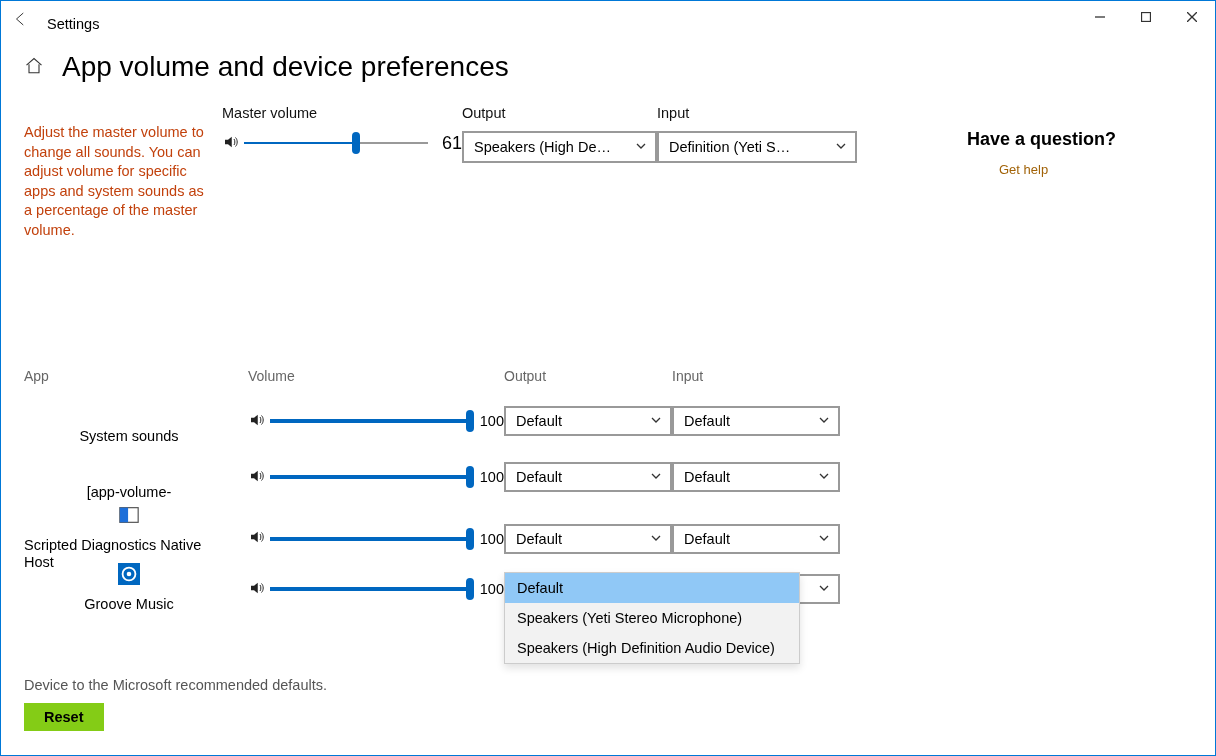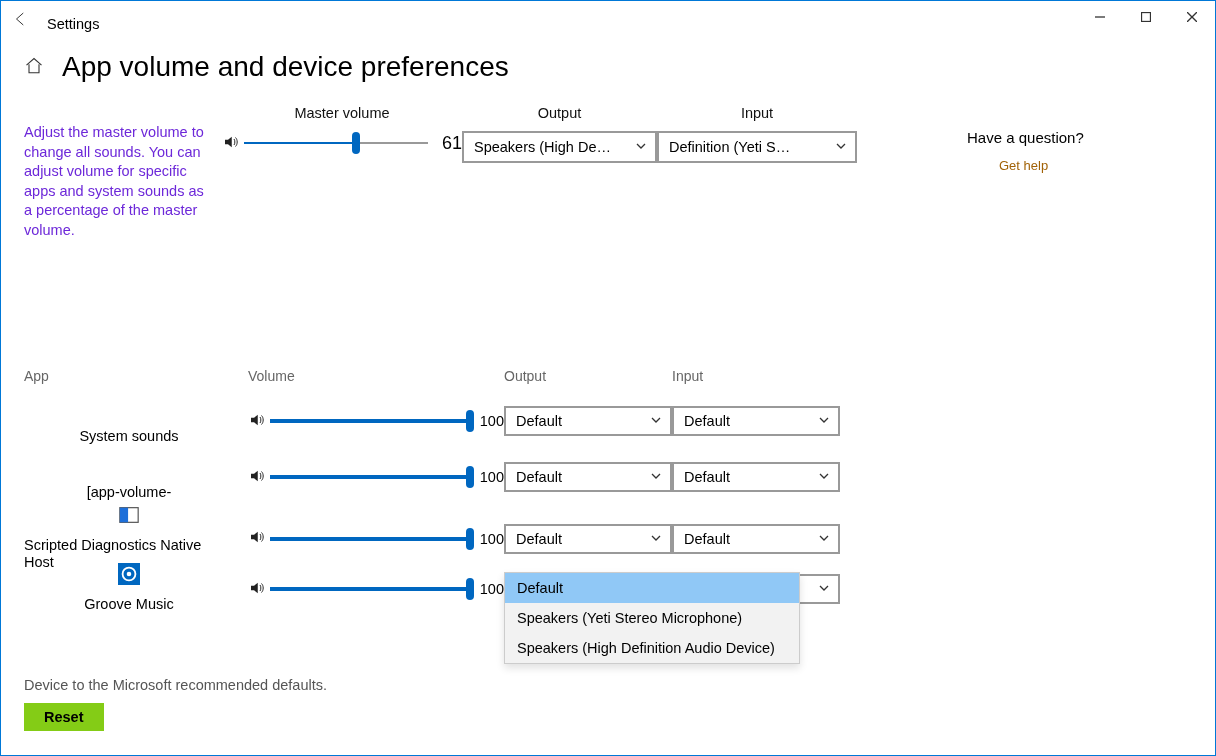--- a/index.html
+++ b/index.html
@@ -61,26 +61,25 @@
     padding: 12px 23px 0 23px;
     display: grid;
     grid-template-columns: 198px 240px 195px 200px;
     column-gap: 0;
     align-items: start;
   }
   .section-label {
     font-size: 14.5px;
     color: #111;
     padding-bottom: 6px;
-    text-align: center;
   }
   .description {
     font-size: 14.5px;
     line-height: 1.35;
-    color: #6d28d9;
+    color: #c2410c;
     padding-top: 18px;
     width: 180px;
   }
 
   
   .win-select {
     border: 2px solid #999;
     height: 32px;
     min-width: 182px;
     display: flex;
@@ -120,21 +119,21 @@
     position: absolute; top: 50%; width: 8px; height: 22px;
     background: #0067c0; border-radius: 4px;
     transform: translate(-50%, -50%);
   }
   .vol-num { width: 30px; text-align: right; font-size: 14.5px; }
 
   
   .help-panel {
     position: absolute; top: 128px; right: 38px; width: 210px;
   }
-  .help-panel h3 { font-size: 15px; font-weight: 400; margin: 0 0 10px; }
+  .help-panel h3 { font-size: 18px; font-weight: 700; margin: 0 0 10px; }
   .help-panel a { color: #a16207; font-size: 13px; text-decoration: none; margin-left: 32px; }
   .help-panel .block2 { margin-top: 58px; }
 
   
   .apps {
     position: absolute;
     top: 360px; left: 23px; right: 23px;
   }
   .apps-row {
     display: grid;

